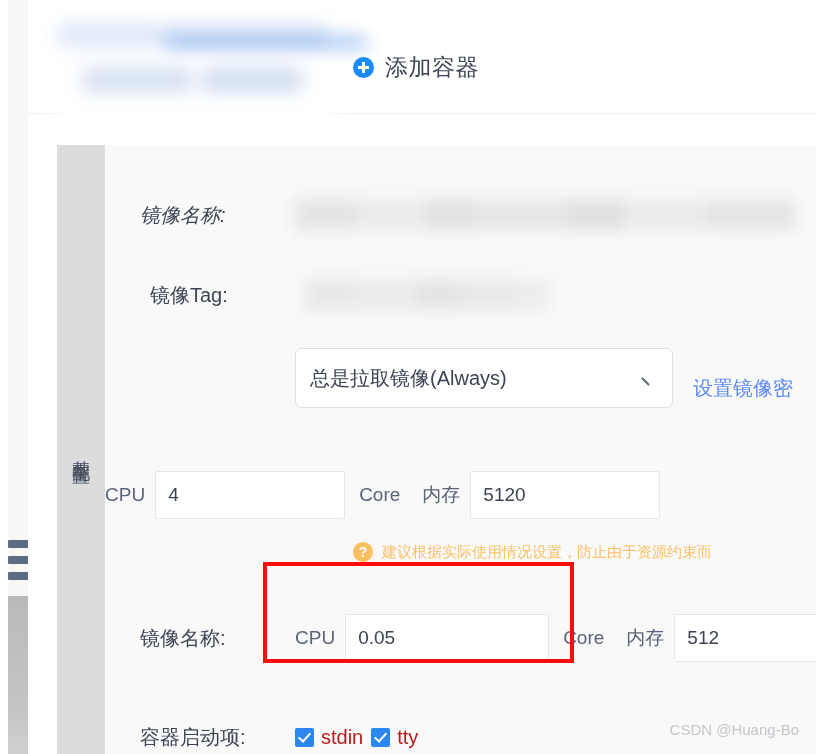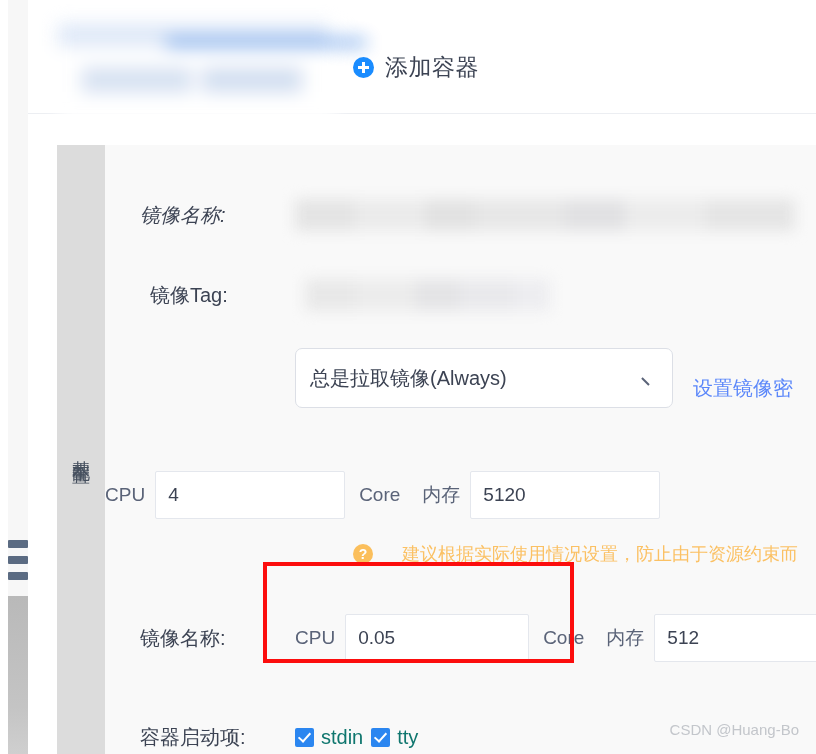--- a/index.html
+++ b/index.html
@@ -314,24 +314,23 @@
     color: #ffffff;
     font-size: 14px;
     font-weight: bold;
     display: flex;
     align-items: center;
     justify-content: center;
     flex: none;
     line-height: 1;
   }
   .hint-text {
-    font-size: 18px;
+    font-size: 15px;
     color: #fbc164;
     white-space: nowrap;
-    margin-left: 20px;
   }
 
   
   .cbx-group {
     display: flex;
     align-items: center;
     gap: 7px;
   }
   .cbx {
     width: 19px; height: 19px;
@@ -345,21 +344,21 @@
     content: "";
     position: absolute;
     left: 6px; top: 2.5px;
     width: 5px; height: 10px;
     border-right: 2.4px solid #ffffff;
     border-bottom: 2.4px solid #ffffff;
     transform: rotate(42deg);
   }
   .cbx-label {
     font-size: 20px;
-    color: #0f766e;
+    color: #b91c1c;
     margin-right: 8px;
     white-space: nowrap;
   }
 
   
   #annotation-box {
     position: absolute;
     left: 263px;
     top: 562px;
     width: 311px;
@@ -463,21 +462,21 @@
 
       <div id="hint-row">
         <span class="hint-icon">?</span>
         <span class="hint-text">建议根据实际使用情况设置，防止由于资源约束而</span>
       </div>
 
       <div class="form-row" style="top:469px;height:48px;">
         <div class="row-label">镜像名称:</div>
         <div class="row-fields">
           <span class="unit-label" style="margin-right:10px;">CPU</span>
-          <span class="num-input" style="width:184px;">0.05</span>
+          <span class="num-input" style="width:204px;">0.05</span>
           <span class="unit-label" style="margin-left:14px;">Core</span>
           <span class="unit-label" style="margin-left:22px;margin-right:10px;">内存</span>
           <span class="num-input" style="width:190px;">512</span>
         </div>
       </div>
 
       <div class="form-row" style="top:575px;height:34px;">
         <div class="row-label">容器启动项:</div>
         <div class="row-fields">
           <span class="cbx-group">

